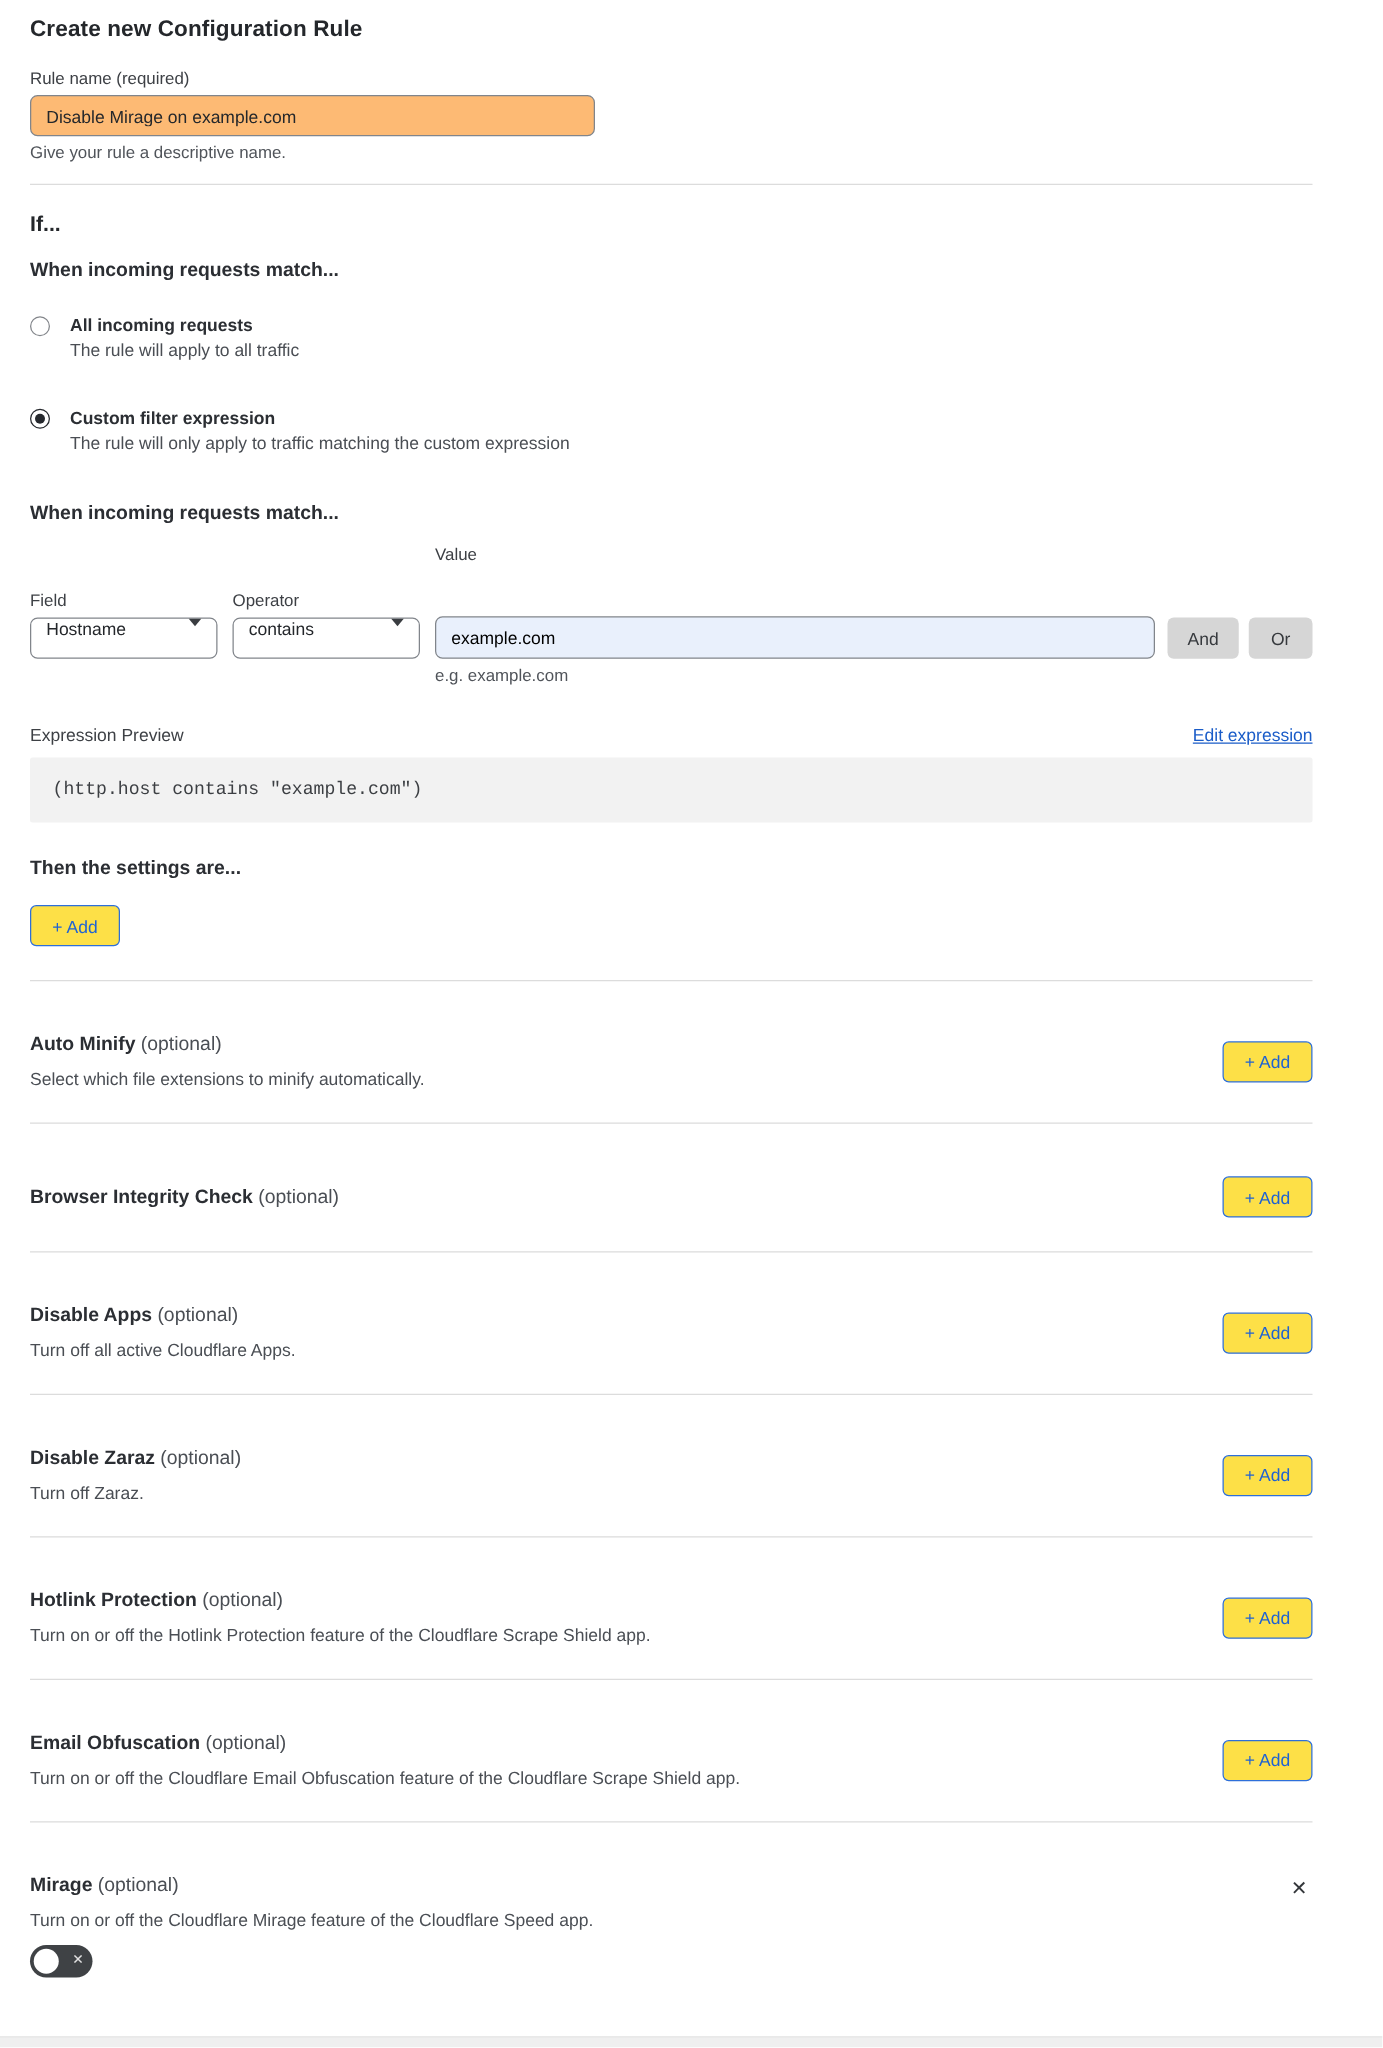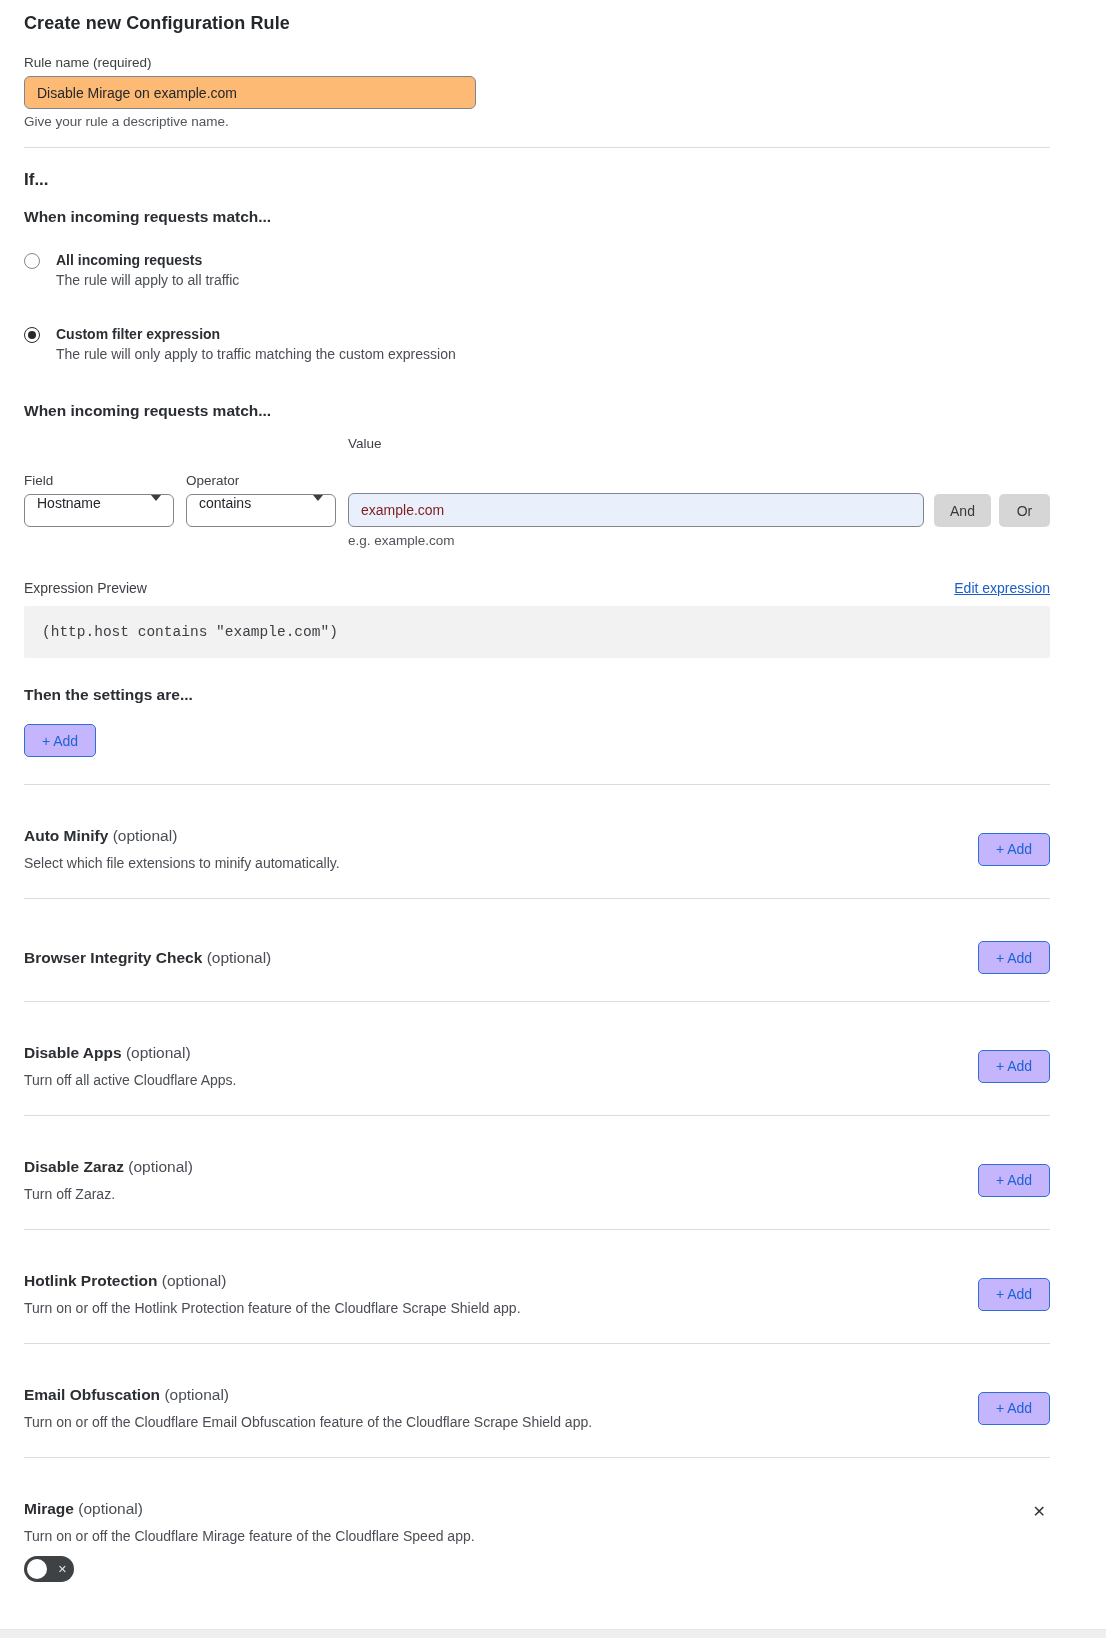--- a/index.html
+++ b/index.html
@@ -53,21 +53,21 @@
     background: #fff; display: flex; align-items: flex-start; justify-content: space-between;
     padding: 0 12px; font-size: 14px; color: #24272b; cursor: pointer;
   }
   .chevron {
     width: 0; height: 0; border-left: 5px solid transparent; border-right: 5px solid transparent;
     border-top: 6px solid #3a3d41; flex: none; margin-left: 8px;
   }
   .value-col { flex: 1; gap: 36px; }
   .value-input {
     width: 100%; height: 24px; border: 1px solid #81858b; border-radius: 6px;
-    background: #e9f0fc; padding: 16px 12px; font-size: 14px; color: #7f1d1d;
+    background: #e9f0fc; padding: 16px 12px; font-size: 14px; color: #000000;
     font-family: "Liberation Sans", sans-serif; outline: none;
   }
   .gray-btn {
     height: 33px; border: none; border-radius: 5px; background: #d6d6d6;
     color: #36393d; font-size: 14px; font-family: "Liberation Sans", sans-serif;
     cursor: pointer; flex: none;
   }
   .and-btn { width: 57px; margin-left: -2px; }
   .or-btn { width: 51px; margin-left: -4px; }
   .eg-helper { margin-top: 6px; margin-left: 324px; font-size: 13.5px; color: #50545a; }
@@ -84,21 +84,21 @@
 
   .settings-heading { margin-top: 28px; font-size: 15.5px; font-weight: 700; color: #2b2e33; }
 
   .setting { display: flex; justify-content: space-between; align-items: center; padding: 42px 0 27px; }
   .setting.first { padding-top: 20px; }
   .setting.last { align-items: flex-start; padding-bottom: 0; }
   .setting-title { font-size: 15.5px; font-weight: 700; color: #2b2e33; }
   .setting-title .optional { font-weight: 400; color: #4a4e54; }
   .setting-desc { margin-top: 10px; font-size: 14px; color: #4a4e54; }
   .add-btn {
-    width: 72px; height: 33px; background: #c4b5fd; border: 1px solid #2e6fd9; border-radius: 5px;
+    width: 72px; height: 33px; background: #fde047; border: 1px solid #2e6fd9; border-radius: 5px;
     color: #1f62d3; font-size: 14px; font-family: "Liberation Sans", sans-serif;
     cursor: pointer; flex: none;
   }
   .close-x {
     font-size: 16px; color: #34373b; cursor: pointer; line-height: 1;
     padding: 2px 4px; margin-top: 2px; flex: none;
   }
 
   .toggle {
     margin-top: 12px; width: 50px; height: 26px; background: #3f4245; border-radius: 999px;

